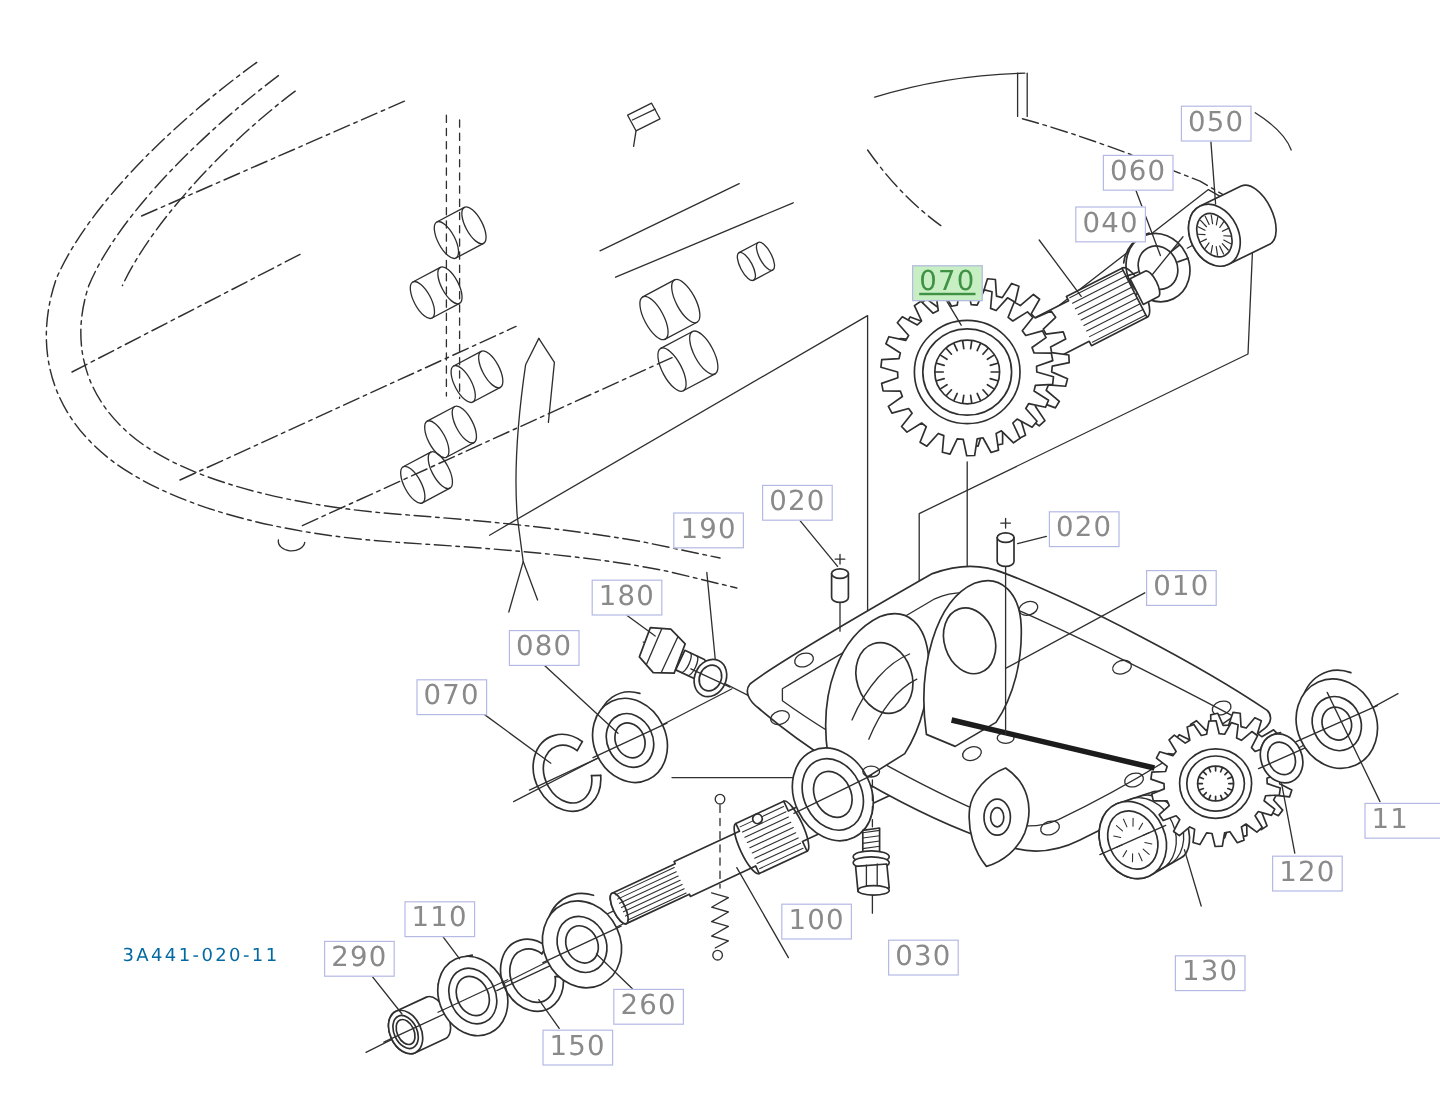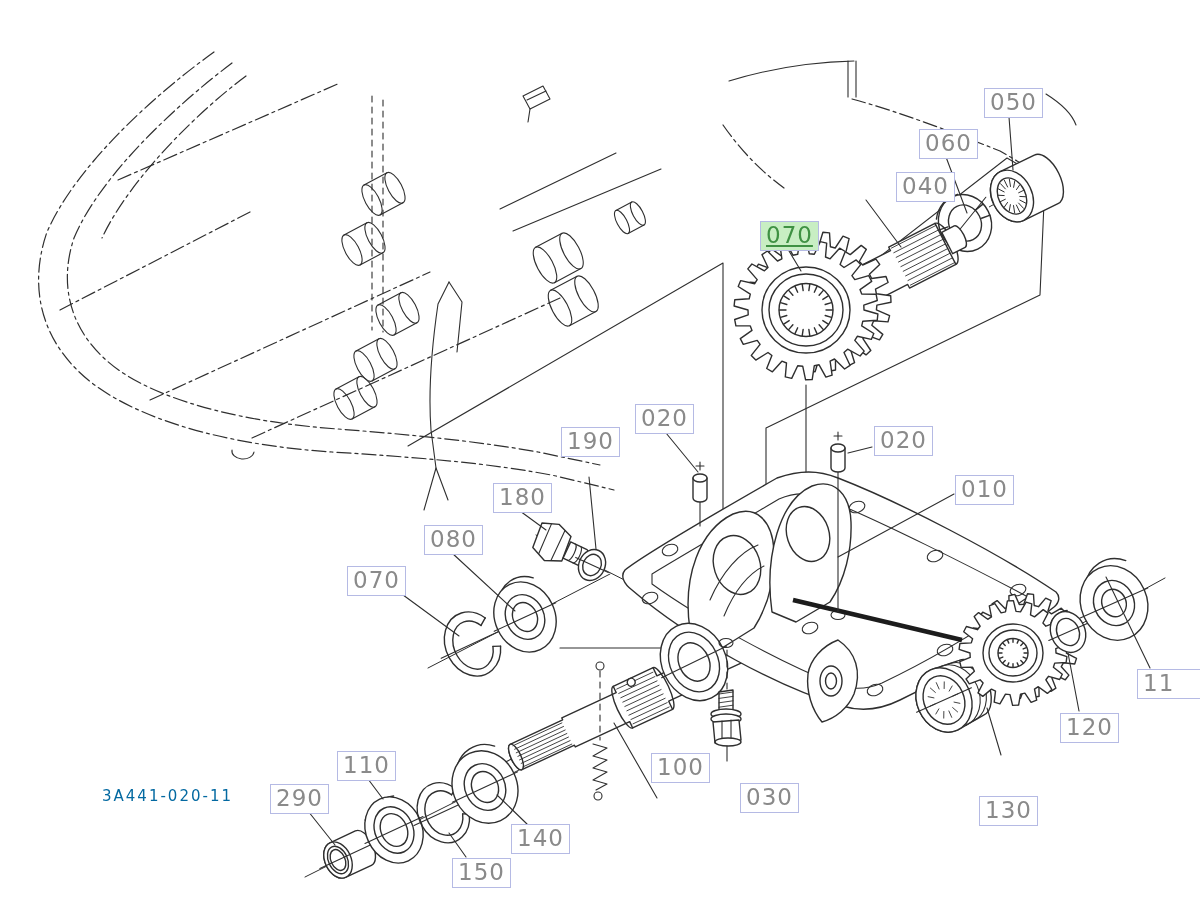--- a/index.html
+++ b/index.html
@@ -487,20 +487,20 @@
 <div class="lbl" style="left:561px;top:427px;">190</div>
 <div class="lbl" style="left:493px;top:483px;text-align:center;">180</div>
 <div class="lbl" style="left:955px;top:475px;">010</div>
 <div class="lbl" style="left:424px;top:525px;">080</div>
 <div class="lbl" style="left:347px;top:566px;">070</div>
 <div class="lbl" style="left:1137px;top:669px;width:70px;">11</div>
 <div class="lbl" style="left:1060px;top:713px;">120</div>
 <div class="lbl" style="left:979px;top:756px;margin-top:40px;">130</div>
 <div class="lbl" style="left:740px;top:762px;margin-top:21px;">030</div>
 <div class="lbl" style="left:651px;top:753px;">100</div>
-<div class="lbl" style="left:511px;top:824px;">140</div>
+<div class="lbl" style="left:511px;top:824px;">260</div>
 <div class="lbl" style="left:452px;top:858px;">150</div>
 <div class="lbl" style="left:337px;top:751px;">110</div>
 <div class="lbl" style="left:270px;top:784px;">290</div>
 
 <div class="dwgnum" style="left:102px;top:787px;">3A441-020-11</div>
 
 </div>
 
 </body></html>

